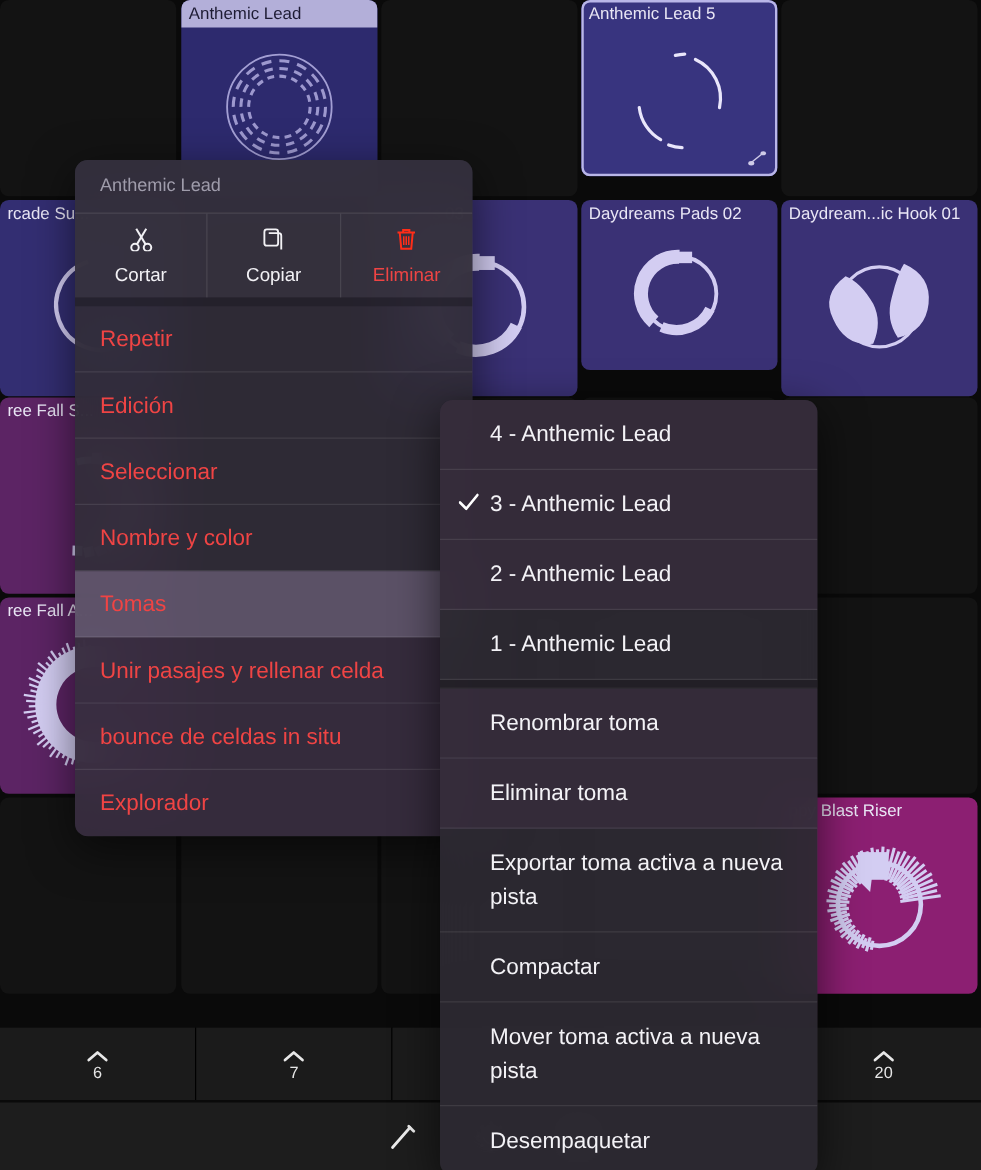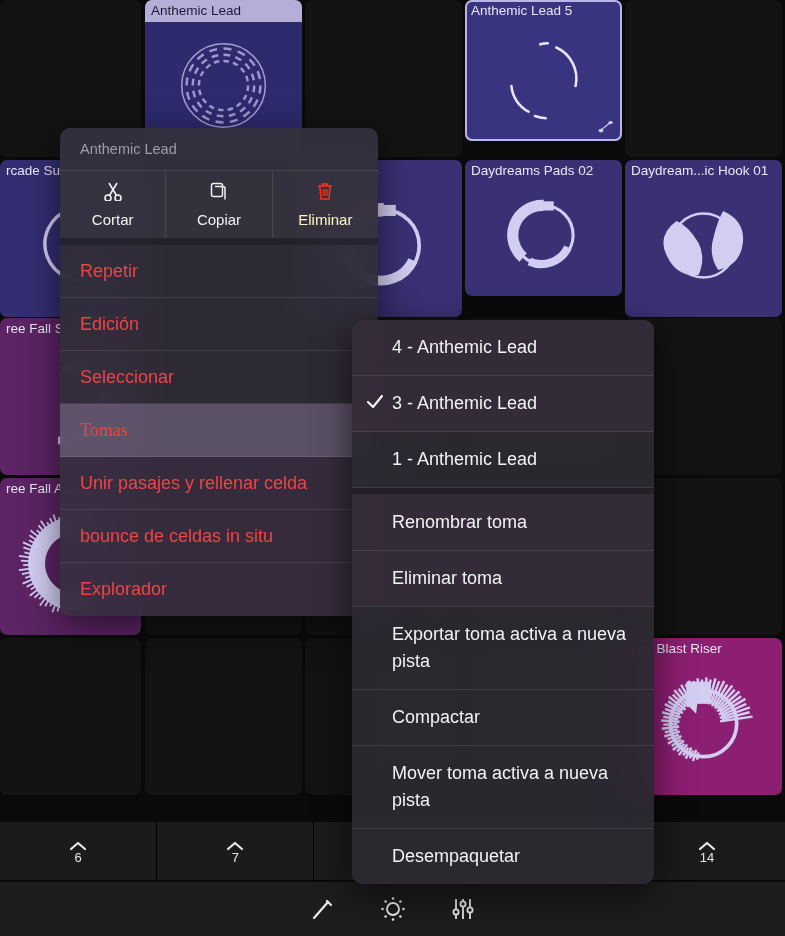--- a/index.html
+++ b/index.html
@@ -78,30 +78,30 @@
     border-top:1px solid rgba(255,255,255,0.10);
     background:rgba(58,54,68,0.55);
   }
   #ctx .ctx-action{
     flex:1 1 0; display:flex; flex-direction:column;
     align-items:center; justify-content:center; gap:7px;
     border-right:1px solid rgba(255,255,255,0.10);
     font-size:15px; color:#f2f1f5;
   }
   #ctx .ctx-action:last-child{ border-right:none; }
-  #ctx .ctx-action.danger{ color:#fef9c3; }
+  #ctx .ctx-action.danger{ color:#ef4444; }
   #ctx .ctx-sep{ height:7px; background:rgba(30,28,36,0.55); }
   #ctx .ctx-item{
     height:53px; line-height:53px;
     padding:0 20px; font-size:18px; color:#ef4444;
     border-bottom:1px solid rgba(255,255,255,0.09);
     white-space:nowrap;
   }
   #ctx .ctx-item:last-child{ border-bottom:none; }
-  #ctx .ctx-item.hl{ background:rgba(125,110,140,0.58);font-family:Liberation Serif, serif; }
+  #ctx .ctx-item.hl{ background:rgba(125,110,140,0.58); }
   #ctx .ctx-item.tinted{ background:rgba(66,48,72,0.40); }
 
   
   #submenu{
     position:absolute; left:352px; top:320px; width:302px;
     background:rgba(44,41,50,0.95);
     border-radius:10px; overflow:hidden;
     backdrop-filter: blur(18px);
     box-shadow:0 10px 36px rgba(0,0,0,0.6);
     z-index:40;
@@ -373,21 +373,21 @@
     <div class="scene-cell">
       <span class="scene-num"></span>
     </div>
     <div class="scene-cell">
       <span class="scene-num"></span>
     </div>
     <div class="scene-cell">
       <span class="chev"><svg viewBox="0 0 18 10" width="18" height="10">
           <path d="M2 8 L9 2 L16 8" fill="none" stroke="#e8e8e8" stroke-width="2.2" stroke-linecap="round" stroke-linejoin="round"></path>
         </svg></span>
-      <span class="scene-num">14</span>
+      <span class="scene-num">20</span>
     </div>
   </div>
 
 <div id="toolbar">
     <div class="tool" title="Lápiz">
       <svg viewBox="0 0 26 26" width="26" height="26">
         <path d="M4 22 L18 6" stroke="#eee" stroke-width="2.2" stroke-linecap="round"></path>
         <path d="M17 5 L21 9" stroke="#eee" stroke-width="2.2" stroke-linecap="round"></path>
       </svg>
     </div>
@@ -445,32 +445,34 @@
             <line x1="12" y1="8" x2="12" y2="15" stroke="#ff2d18" stroke-width="1.2"></line>
           </svg></span>
         <span>Eliminar</span>
       </div>
     </div>
   <div class="ctx-sep"></div>
   <div class="ctx-list">
       <div class="ctx-item">Repetir</div>
       <div class="ctx-item">Edición</div>
       <div class="ctx-item">Seleccionar</div>
+      <div class="ctx-item">Nombre y color</div>
       <div class="ctx-item hl">Tomas</div>
       <div class="ctx-item tinted">Unir pasajes y rellenar celda</div>
       <div class="ctx-item tinted">bounce de celdas in situ</div>
       <div class="ctx-item tinted">Explorador</div>
     </div>
 </div>
 
 <div id="submenu">
     <div class="sm-item tinted"><span>4 - Anthemic Lead</span></div>
     <div class="sm-item tinted"><span class="check"><svg viewBox="0 0 16 16" width="16" height="16">
           <path d="M1 8 L6 13 L15 2" fill="none" stroke="#ffffff" stroke-width="2.1" stroke-linecap="round" stroke-linejoin="round"></path>
         </svg></span><span>3 - Anthemic Lead</span></div>
+    <div class="sm-item tinted"><span>2 - Anthemic Lead</span></div>
     <div class="sm-item"><span>1 - Anthemic Lead</span></div>
     <div class="sm-gap"></div>
     <div class="sm-item tinted"><span>Renombrar toma</span></div>
     <div class="sm-item tinted"><span>Eliminar toma</span></div>
     <div class="sm-item"><span>Exportar toma activa a nueva pista</span></div>
     <div class="sm-item"><span>Compactar</span></div>
     <div class="sm-item"><span>Mover toma activa a nueva pista</span></div>
     <div class="sm-item"><span>Desempaquetar</span></div>
   </div>
 

